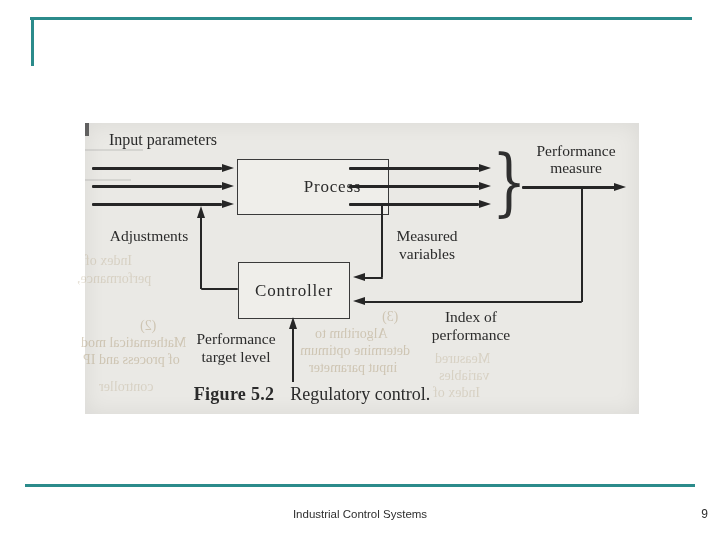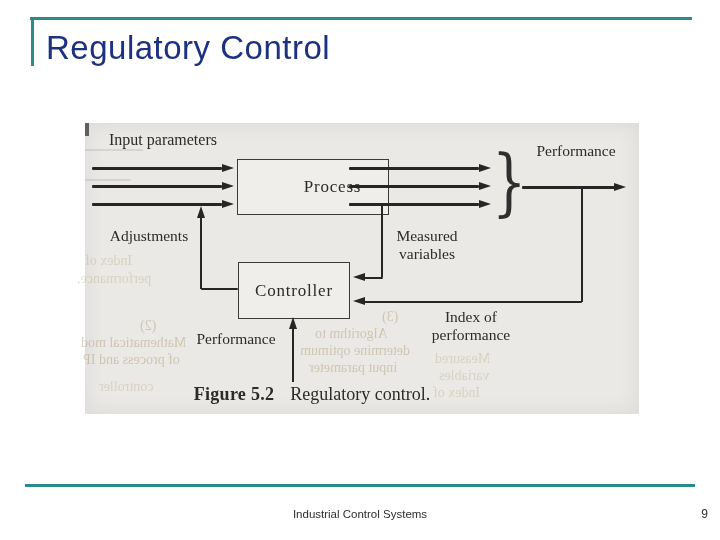--- a/index.html
+++ b/index.html
@@ -64,21 +64,20 @@
   .footer-text{position:absolute;left:0;top:508px;width:720px;text-align:center;font-size:11.5px;color:#2e2e2e;}
   .page-number{position:absolute;left:688px;top:507px;width:20px;text-align:right;font-size:12px;color:#2e2e2e;}
 </style>
 </head>
 <body>
 
 <div class="slide">
 
   <div class="rule-top"></div>
   <div class="rule-left"></div>
-  <div class="page-title">Regulatory Control</div>
 
   <div class="scan">
     <div class="smudge"></div>
     <div class="bleedline" style="left:0;top:26px;width:58px;"></div>
     <div class="bleedline" style="left:0;top:56px;width:46px;"></div>
 
     <span class="bleed" style="left:55px;top:195px;">(2)</span>
     <span class="bleed" style="left:-4px;top:212px;">Mathematical mod</span>
     <span class="bleed" style="left:-2px;top:229px;">of process and IP</span>
     <span class="bleed" style="left:297px;top:186px;">(3)</span>
@@ -108,20 +107,21 @@
     <div class="hl" style="left:264px;top:44px;width:130px;"></div>
     <div class="ah ah-r" style="left:394px;top:40.5px;"></div>
     <div class="hl" style="left:264px;top:62px;width:130px;"></div>
     <div class="ah ah-r" style="left:394px;top:58.5px;"></div>
     <div class="hl" style="left:264px;top:80px;width:130px;"></div>
     <div class="ah ah-r" style="left:394px;top:76.5px;"></div>
 
     <div class="brace">}</div>
     <div class="lbl" style="left:432px;top:19px;width:118px;line-height:17px;">
       <div>Performance</div>
+      <div>measure</div>
     </div>
     <div class="hl" style="left:437px;top:63px;width:93px;"></div>
     <div class="ah ah-r" style="left:529px;top:59.5px;"></div>
 
     <div class="vl" style="left:496px;top:64px;height:115px;"></div>
     <div class="hl thin" style="left:279px;top:177.5px;width:218px;"></div>
     <div class="ah ah-l" style="left:268px;top:174px;"></div>
     <div class="lbl" style="left:330px;top:185px;width:112px;line-height:17.5px;">
       <div>Index of</div>
       <div>performance</div>
@@ -143,20 +143,21 @@
     <div class="vl" style="left:115px;top:94px;height:72px;"></div>
     <div class="ah ah-u" style="left:111.5px;top:83px;"></div>
     <div class="lbl" style="left:10px;top:104px;width:108px;">
       <div>Adjustments</div>
     </div>
 
     <div class="vl" style="left:207px;top:205px;height:54px;"></div>
     <div class="ah ah-u" style="left:203.5px;top:194px;"></div>
     <div class="lbl" style="left:100px;top:207px;width:102px;">
       <div>Performance</div>
+      <div>target level</div>
     </div>
 
     <div class="caption">
       <b>Figure 5.2</b><span>Regulatory control.</span>
     </div>
   </div>
 
   <div class="rule-bottom"></div>
   <div class="footer-text">Industrial Control Systems</div>
   <div class="page-number">9</div>

